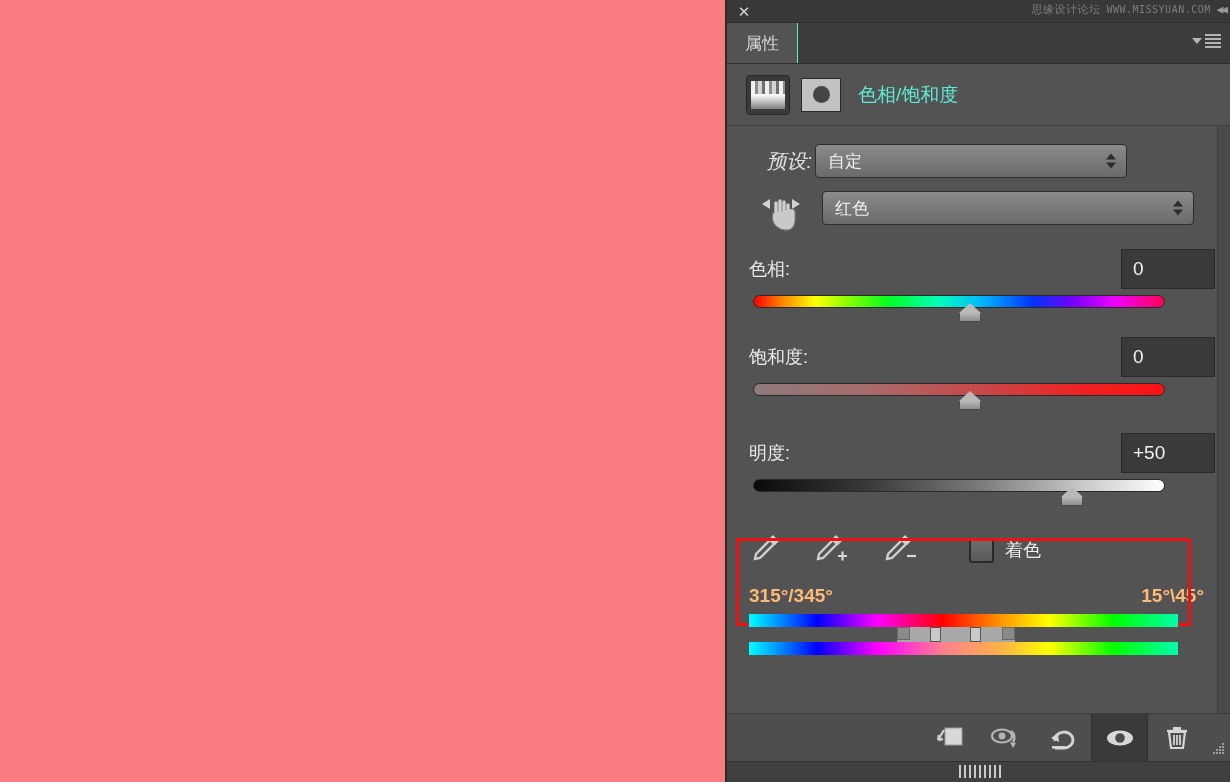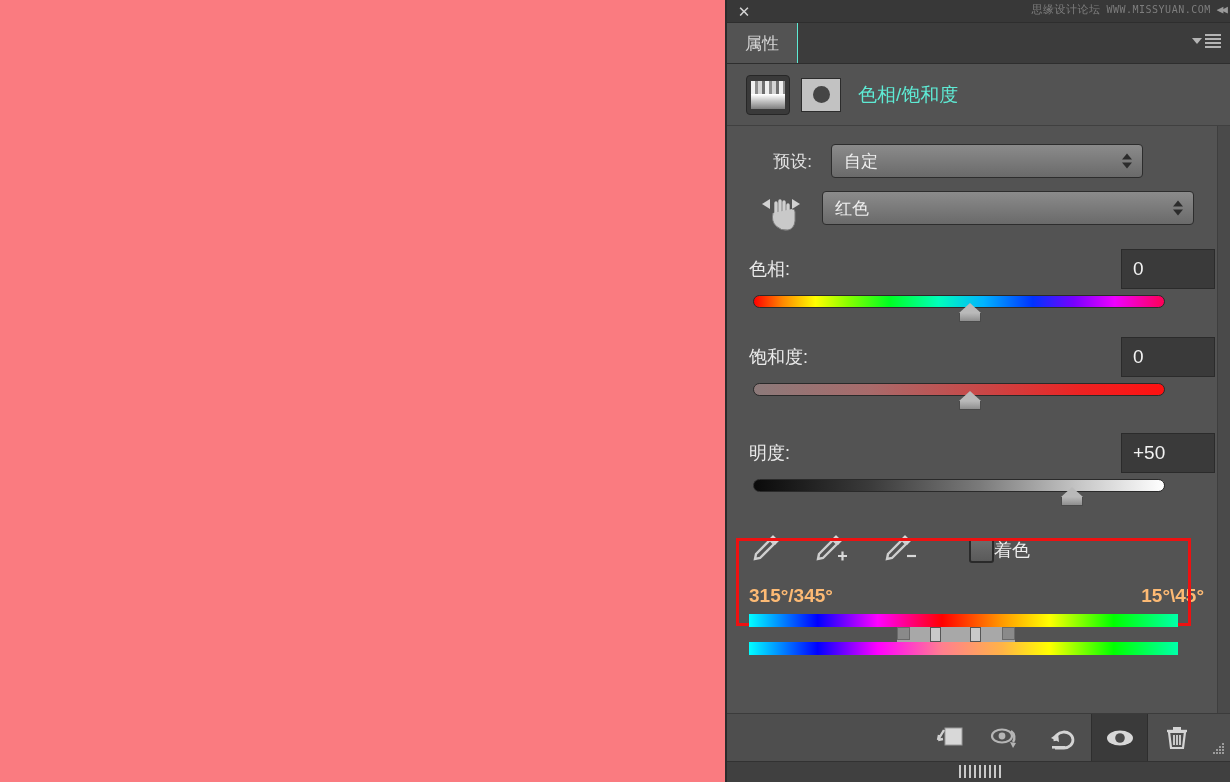--- a/index.html
+++ b/index.html
@@ -135,22 +135,23 @@
   .scroll-edge {
     position: absolute; right: 0; top: 0; width: 13px; height: 100%;
     background: #4a4a4a; border-left: 1px solid #3e3e3e;
   }
 
   .row-preset {
     display: flex; align-items: center;
     padding: 18px 0 0 0;
   }
   .lbl-preset {
-    width: 85px; text-align: right; color: #e0e0e0; font-size: 17px;
-    margin-right: 19px;
+    width: 85px; text-align: right; color: #e0e0e0; font-size: 20px;
+    margin-right: 3px;
+    font-style: italic;
   }
   .select {
     height: 34px;
     background: linear-gradient(#8b8b8b, #6a6a6a);
     border: 1px solid #2d2d2d;
     border-radius: 4px;
     display: flex; align-items: center;
     color: #f0f0f0; font-size: 17px;
     padding-left: 12px;
     position: relative;
@@ -234,21 +235,21 @@
     border: 3px solid #ee1111;
     pointer-events: none;
   }
 
   
   .tools-row {
     display: flex; align-items: center;
     margin-top: 26px; padding-left: 22px; gap: 29px;
   }
   .eyedrop { cursor: pointer; }
-  .colorize-wrap { display: flex; align-items: center; margin-left: 19px; cursor: pointer; }
+  .colorize-wrap { display: flex; align-items: center; gap: 11px; margin-left: 19px; cursor: pointer; }
   .checkbox {
     width: 25px; height: 25px;
     background: linear-gradient(#6d6d6d, #5a5a5a);
     border: 2px solid #2a2a2a;
     border-radius: 3px;
   }
   .colorize-label { color: #ededed; font-size: 18px; }
 
   
   .range-section { margin-top: 16px; padding: 0 23px 0 22px; }

